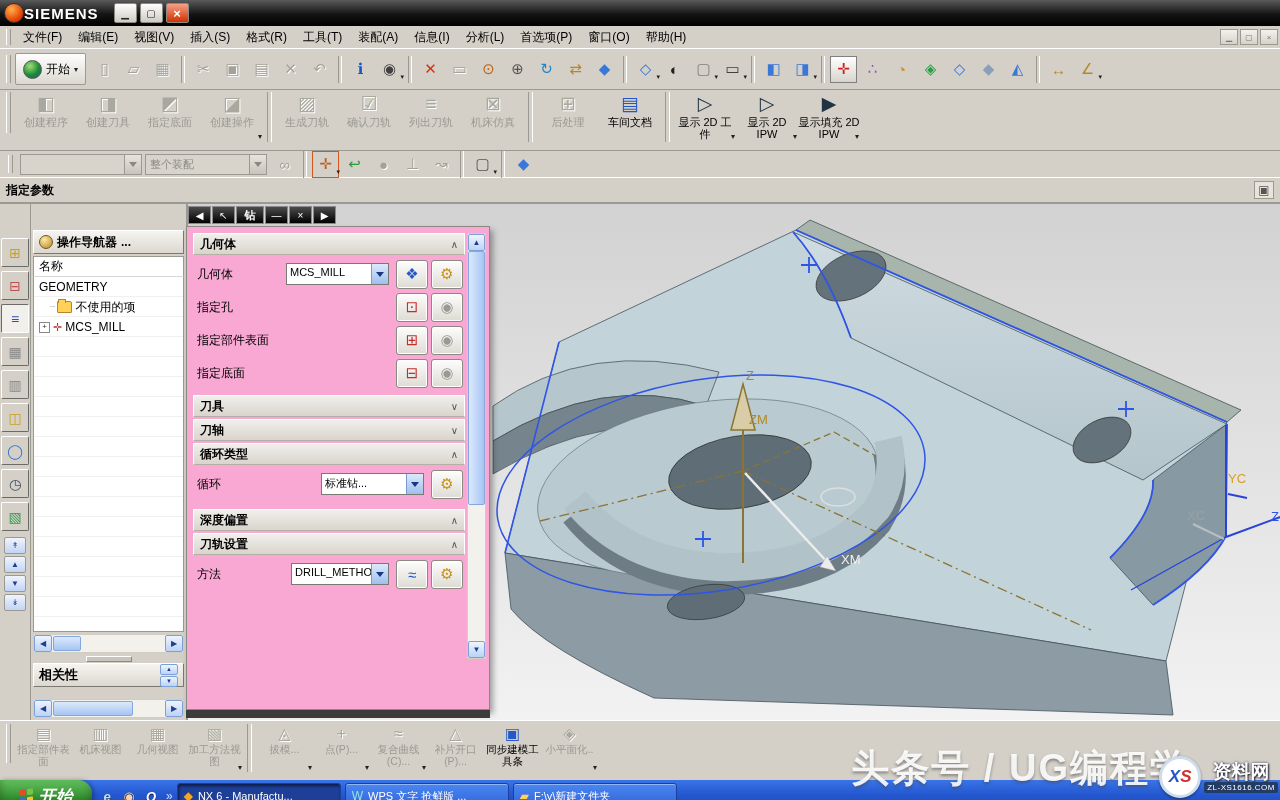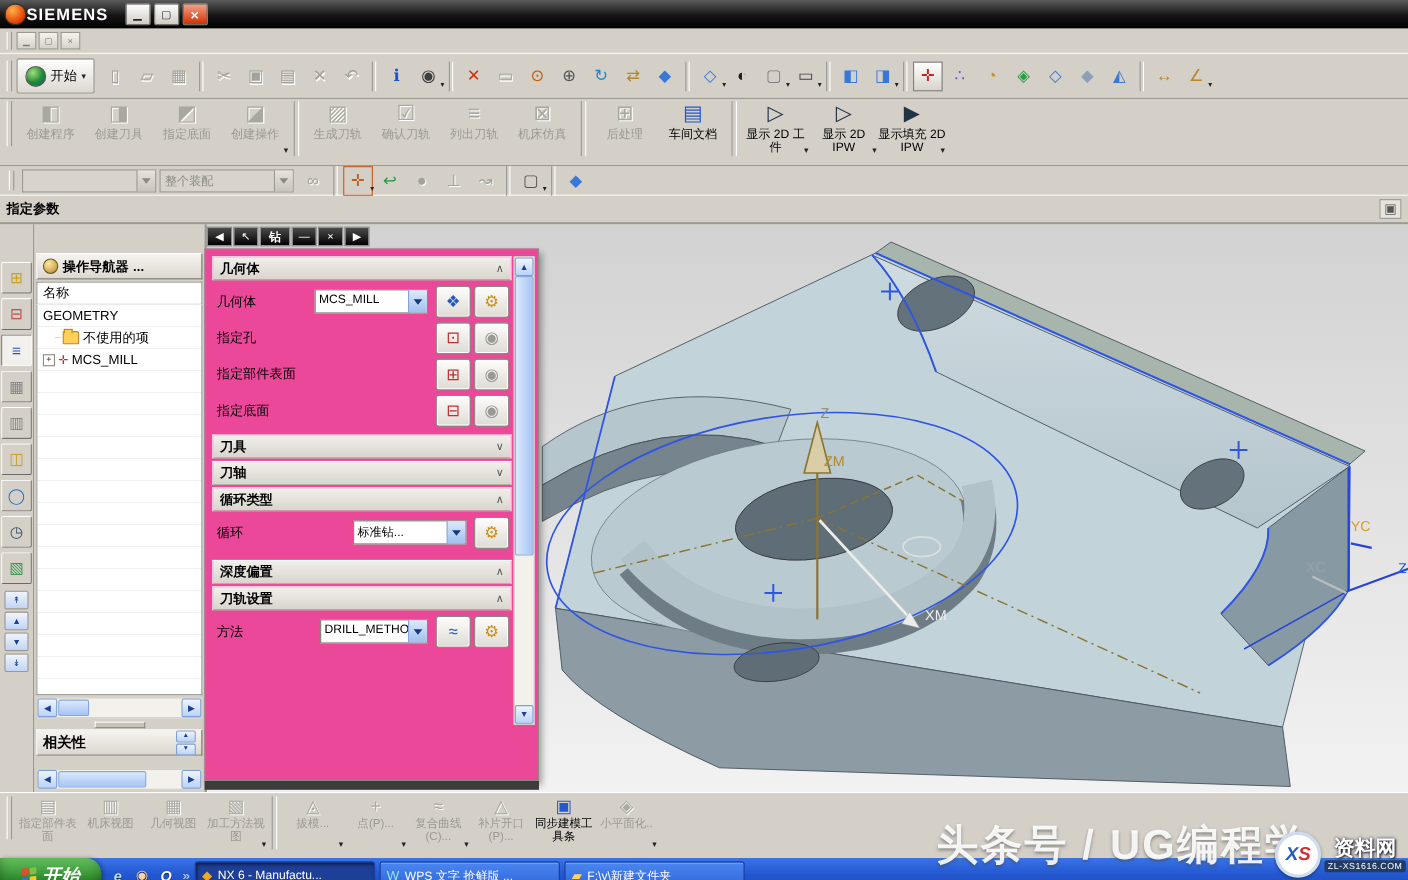--- a/index.html
+++ b/index.html
@@ -89,21 +89,21 @@
   .dep-body{height:10px;background:#d4d0c8;overflow:hidden;font-size:10px;color:#555;padding-left:6px;flex:none;}
 
   .viewport{flex:1;position:relative;overflow:hidden;}
   .viewport svg{position:absolute;left:0;top:0;}
 
   
   .dialog{position:absolute;left:186px;top:2px;width:304px;height:504px;z-index:5;}
   .rail{position:absolute;top:0;left:2px;height:18px;display:flex;gap:1px;}
   .railb{min-width:17px;height:16px;background:linear-gradient(#4c4c4c,#000);color:#fff;border:1px solid #8a8a8a;display:flex;align-items:center;justify-content:center;font-size:10px;padding:0 2px;}
   .railb.rtitle{font-weight:bold;font-size:11px;min-width:22px;}
-  .dbody{position:absolute;top:20px;left:0;right:0;bottom:0;background:#ec4899;border:1px solid #8a8a82;box-shadow:3px 4px 6px rgba(0,0,0,.35);padding:4px 24px 46px 6px;}
+  .dbody{position:absolute;top:20px;left:0;right:0;bottom:0;background:#f9a8d4;border:1px solid #8a8a82;box-shadow:3px 4px 6px rgba(0,0,0,.35);padding:4px 24px 46px 6px;}
   .dstrip{position:absolute;left:0;right:0;bottom:-8px;height:8px;background:#3c3c3c;}
   .ghead{height:20px;background:linear-gradient(#f1efeb,#d9d5cd);border:1px solid #fff;border-bottom:1px solid #b4b0a6;font-weight:bold;font-size:12px;display:flex;align-items:center;padding:0 6px;margin-top:2px;}
   .ghead .chev{margin-left:auto;color:#555;font-size:10px;font-weight:normal;}
   .gbody{padding:5px 2px 4px 4px;}
   .drow{display:flex;align-items:center;margin-bottom:5px;height:28px;}
   .dlab{font-size:12px;flex:1;white-space:nowrap;}
   .combo{display:flex;height:20px;width:101px;border:1px solid #7a7a72;background:#fff;flex:none;margin-right:4px;}
   .combo .ctext{flex:1;font-size:11px;padding:2px 3px;overflow:hidden;white-space:nowrap;color:#000;}
   .combo .cbtn{width:16px;background:linear-gradient(#dce9fb,#9fc0ee);border-left:1px solid #7a9ad0;display:flex;align-items:center;justify-content:center;}
   .sqbtn{width:30px;height:27px;border:1px solid #8a8a82;border-radius:3px;background:linear-gradient(#fdfdfc,#dedbd4);box-shadow:inset 0 0 0 1px #fff;display:flex;align-items:center;justify-content:center;font-size:15px;margin-left:3px;flex:none;}
@@ -157,20 +157,46 @@
   <div class="titlebar">
     <span class="app-ic"></span>
     <span class="brand">SIEMENS</span>
     <span class="wb">▁</span>
     <span class="wb">▢</span>
     <span class="wb close">×</span>
   </div>
 
   <div class="menubar">
     <span class="grip"></span>
+    <div class="milist">
+
+        <span class="mi">文件(F)</span>
+
+        <span class="mi">编辑(E)</span>
+
+        <span class="mi">视图(V)</span>
+
+        <span class="mi">插入(S)</span>
+
+        <span class="mi">格式(R)</span>
+
+        <span class="mi">工具(T)</span>
+
+        <span class="mi">装配(A)</span>
+
+        <span class="mi">信息(I)</span>
+
+        <span class="mi">分析(L)</span>
+
+        <span class="mi">首选项(P)</span>
+
+        <span class="mi">窗口(O)</span>
+
+        <span class="mi">帮助(H)</span>
+      </div>
     <span class="mwb">▁</span>
     <span class="mwb">▢</span>
     <span class="mwb">×</span>
   </div>
 
   <div class="tb1">
     <span class="grip"></span>
     <span class="startbtn">
       <span class="globe"></span>
       <span>开始</span>

